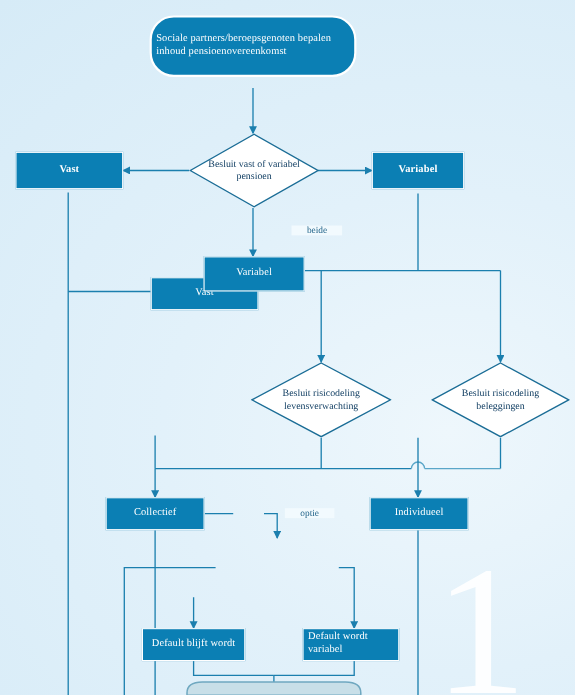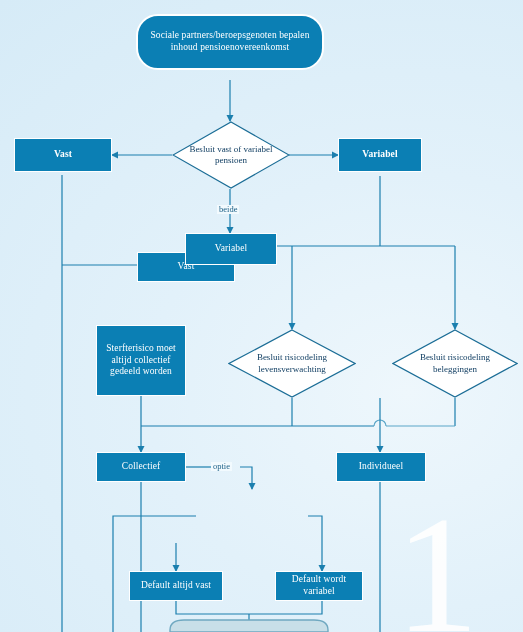--- a/index.html
+++ b/index.html
@@ -27,21 +27,20 @@
     font-weight:400;
     user-select:none;
     pointer-events:none;
   }
   svg#wires{position:absolute;left:0;top:0;width:523px;height:632px;}
 
   .node{
     position:absolute;
     box-sizing:border-box;
     display:flex;align-items:center;justify-content:center;
-    text-align:center;
     color:#ffffff;
     background:#0b7fb4;
     border:1.5px solid #ffffff;
     font-size:9.5px;
     line-height:1.25;
     letter-spacing:.1px;
     padding:2px 4px;
   }
   .node.term{
     border-radius:22px;
@@ -63,23 +62,24 @@
   }
   .diamond .dlabel{
     position:relative;z-index:2;padding:0 6px;
   }
 
   .edgelabel{
     position:absolute;
     background:#f2fafe;
     color:#1b5f86;
     font-size:8.5px;
-    padding:0 2px;
+    padding:0 14px;
     line-height:1.1;
     white-space:nowrap;
+    margin-left:48px;
   }
 </style>
 </head>
 <body>
 
 <div id="stage">
 
   <svg id="wires" viewBox="0 0 523 632" xmlns="http://www.w3.org/2000/svg">
     <defs>
       <marker id="arr" markerWidth="8" markerHeight="8" refX="5.2" refY="3" orient="auto" markerUnits="strokeWidth">
@@ -167,23 +167,20 @@
   </div>
 
   <div class="node" style="left:137px;top:252px;width:98px;height:30px;">
     <span>Vast</span>
   </div>
 
   <div class="node" style="left:185px;top:233px;width:92px;height:32px;">
     <span>Variabel</span>
   </div>
 
-  <div class="node" style="left:96px;top:325px;width:90px;height:71px;">
-    <span>Sterfterisico moet altijd collectief gedeeld worden</span>
-  </div>
 
   <div class="diamond" style="left:392px;top:329px;width:126px;height:69px;">
     <svg class="dshape" viewBox="0 0 126 69" xmlns="http://www.w3.org/2000/svg">
       <polygon points="63,1 125,34.5 63,68 1,34.5" fill="#ffffff" stroke="#1b6d96" stroke-width="1.2"></polygon>
     </svg>
     <span class="dlabel">Besluit risicodeling beleggingen</span>
   </div>
 
   <div class="diamond" style="left:228px;top:329px;width:128px;height:69px;">
     <svg class="dshape" viewBox="0 0 128 69" xmlns="http://www.w3.org/2000/svg">
@@ -199,21 +196,21 @@
   <div class="node" style="left:96px;top:452px;width:90px;height:30px;">
     <span>Collectief</span>
   </div>
 
   <div class="edgelabel" style="left:211px;top:462px;">
     <span>optie</span>
   </div>
 
 
   <div class="node" style="left:129px;top:571px;width:94px;height:30px;">
-    <span>Default altijd vast</span>
+    <span>Default blijft wordt</span>
   </div>
 
   <div class="node" style="left:275px;top:571px;width:88px;height:30px;">
     <span>Default wordt variabel</span>
   </div>
 
   <div id="watermark">
     <span>1</span>
   </div>
 

